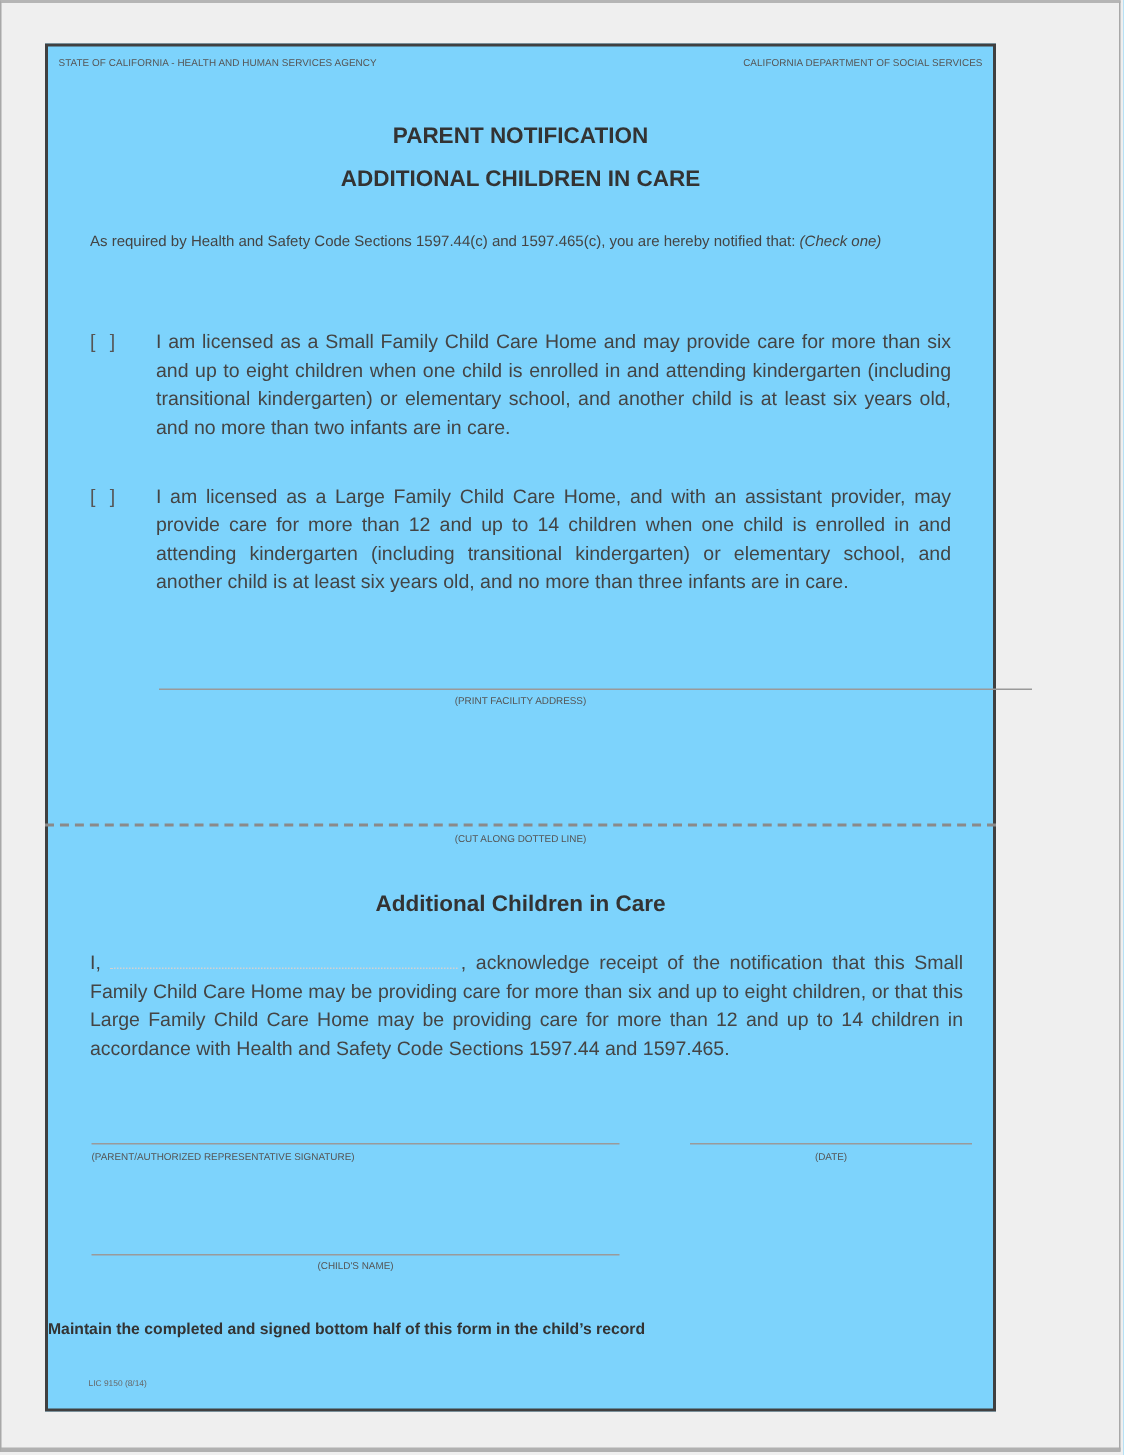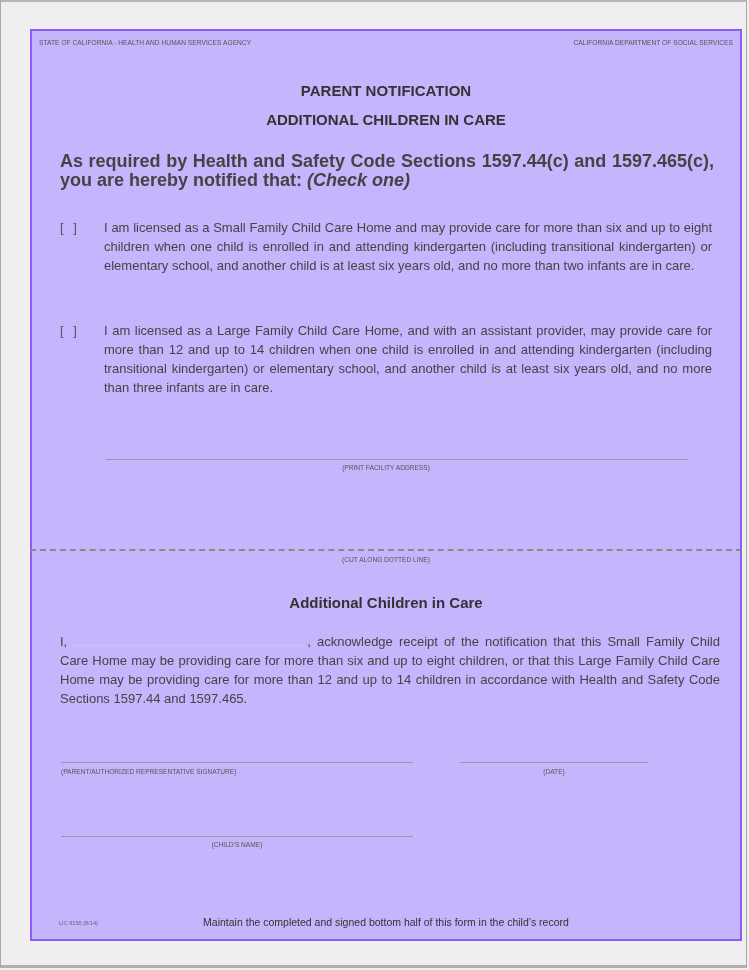--- a/index.html
+++ b/index.html
@@ -15,39 +15,39 @@
       position: absolute; left: 0; top: 0;
       width: 747px; height: 968px;
       border: 1px solid #a8a8a8;
       border-bottom: 3px solid #b0b0b0;
       border-top: 2px solid #b5b5b5;
       box-sizing: border-box;
     }
     .form {
       position: absolute;
       left: 30px; top: 29px;
-      width: 712px; height: 912px;
-      border: 2px solid #8b5cf6;
+      width: 634px; height: 912px;
+      border: 2px solid #404040;
       box-sizing: border-box;
-      background: #c4b5fd;
+      background: #7dd3fc;
     }
     .agency-header {
       position: absolute; left: 7px; right: 7px; top: 8px;
       display: flex; justify-content: space-between;
       font-size: 6.6px; color: #555; letter-spacing: 0.05px;
     }
     .title1, .title2 {
       position: absolute; left: 0; right: 0; text-align: center;
       font-weight: bold; color: #333;
     }
     .title1 { top: 51px; font-size: 15px; }
     .title2 { top: 80px; font-size: 15px; }
     .intro {
       position: absolute; left: 28px; right: 26px; top: 121px;
-      font-size: 18px; line-height: 19px; text-align: justify; color: #444; font-weight: bold;
+      font-size: 10px; line-height: 19px; text-align: justify; color: #444;
     }
     .intro em { font-style: italic; }
     .option {
       position: absolute; left: 28px; right: 28px;
       display: flex; font-size: 13px; line-height: 19px; color: #444;
     }
     .option .cb {
       width: 44px; flex: none; color: #555; letter-spacing: 3px;
     }
     .option .txt { flex: 1; text-align: justify; }
@@ -104,22 +104,22 @@
     }
     .child-line {
       position: absolute; left: 29px; width: 352px; top: 805px;
       border-top: 1px solid #9a9a9a;
     }
     .child-label {
       position: absolute; left: 29px; width: 352px; top: 810px; text-align: center;
       font-size: 6.6px; color: #555;
     }
     .footer-note {
-      position: absolute; left: 0; right: 0; top: 885px; text-align: center;
-      font-size: 10.5px; font-weight: normal; line-height: 13px; color: #333;
+      position: absolute; left: 0; right: 0; top: 849px; 
+      font-size: 10.5px; font-weight: bold; line-height: 13px; color: #333;
     }
     .form-id {
       position: absolute; left: 27px; top: 889px;
       font-size: 5.6px; color: #666;
     }
   </style>
 </head>
 <body>
 
 <div class="outer-frame"></div>

